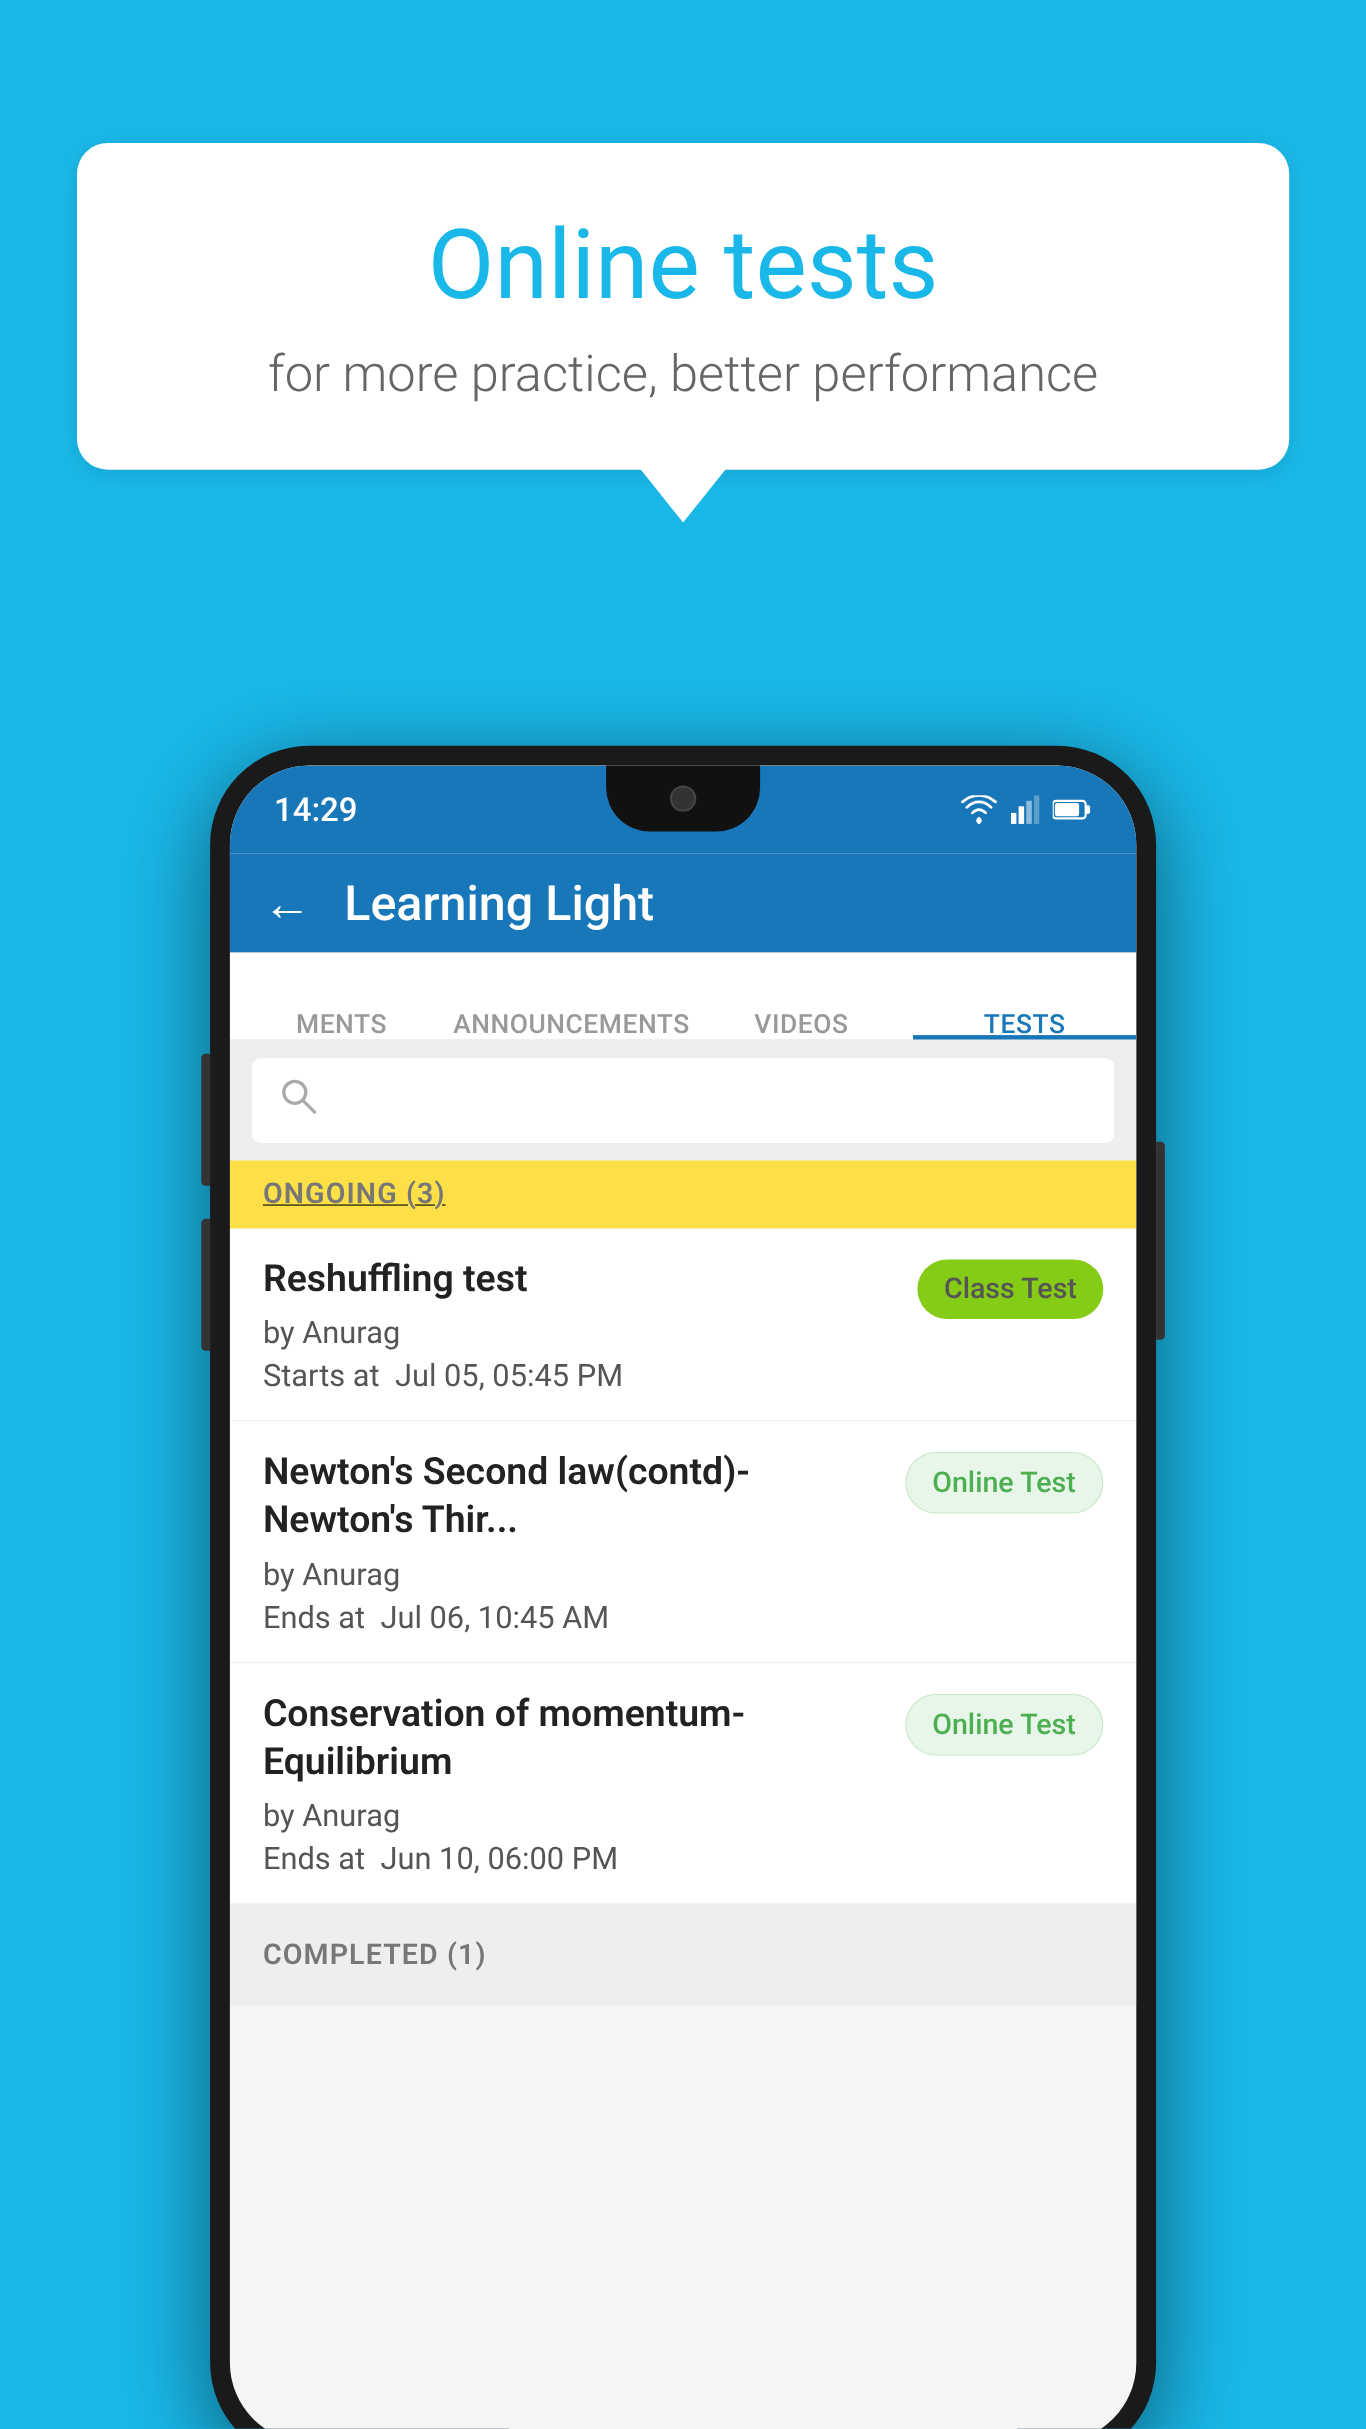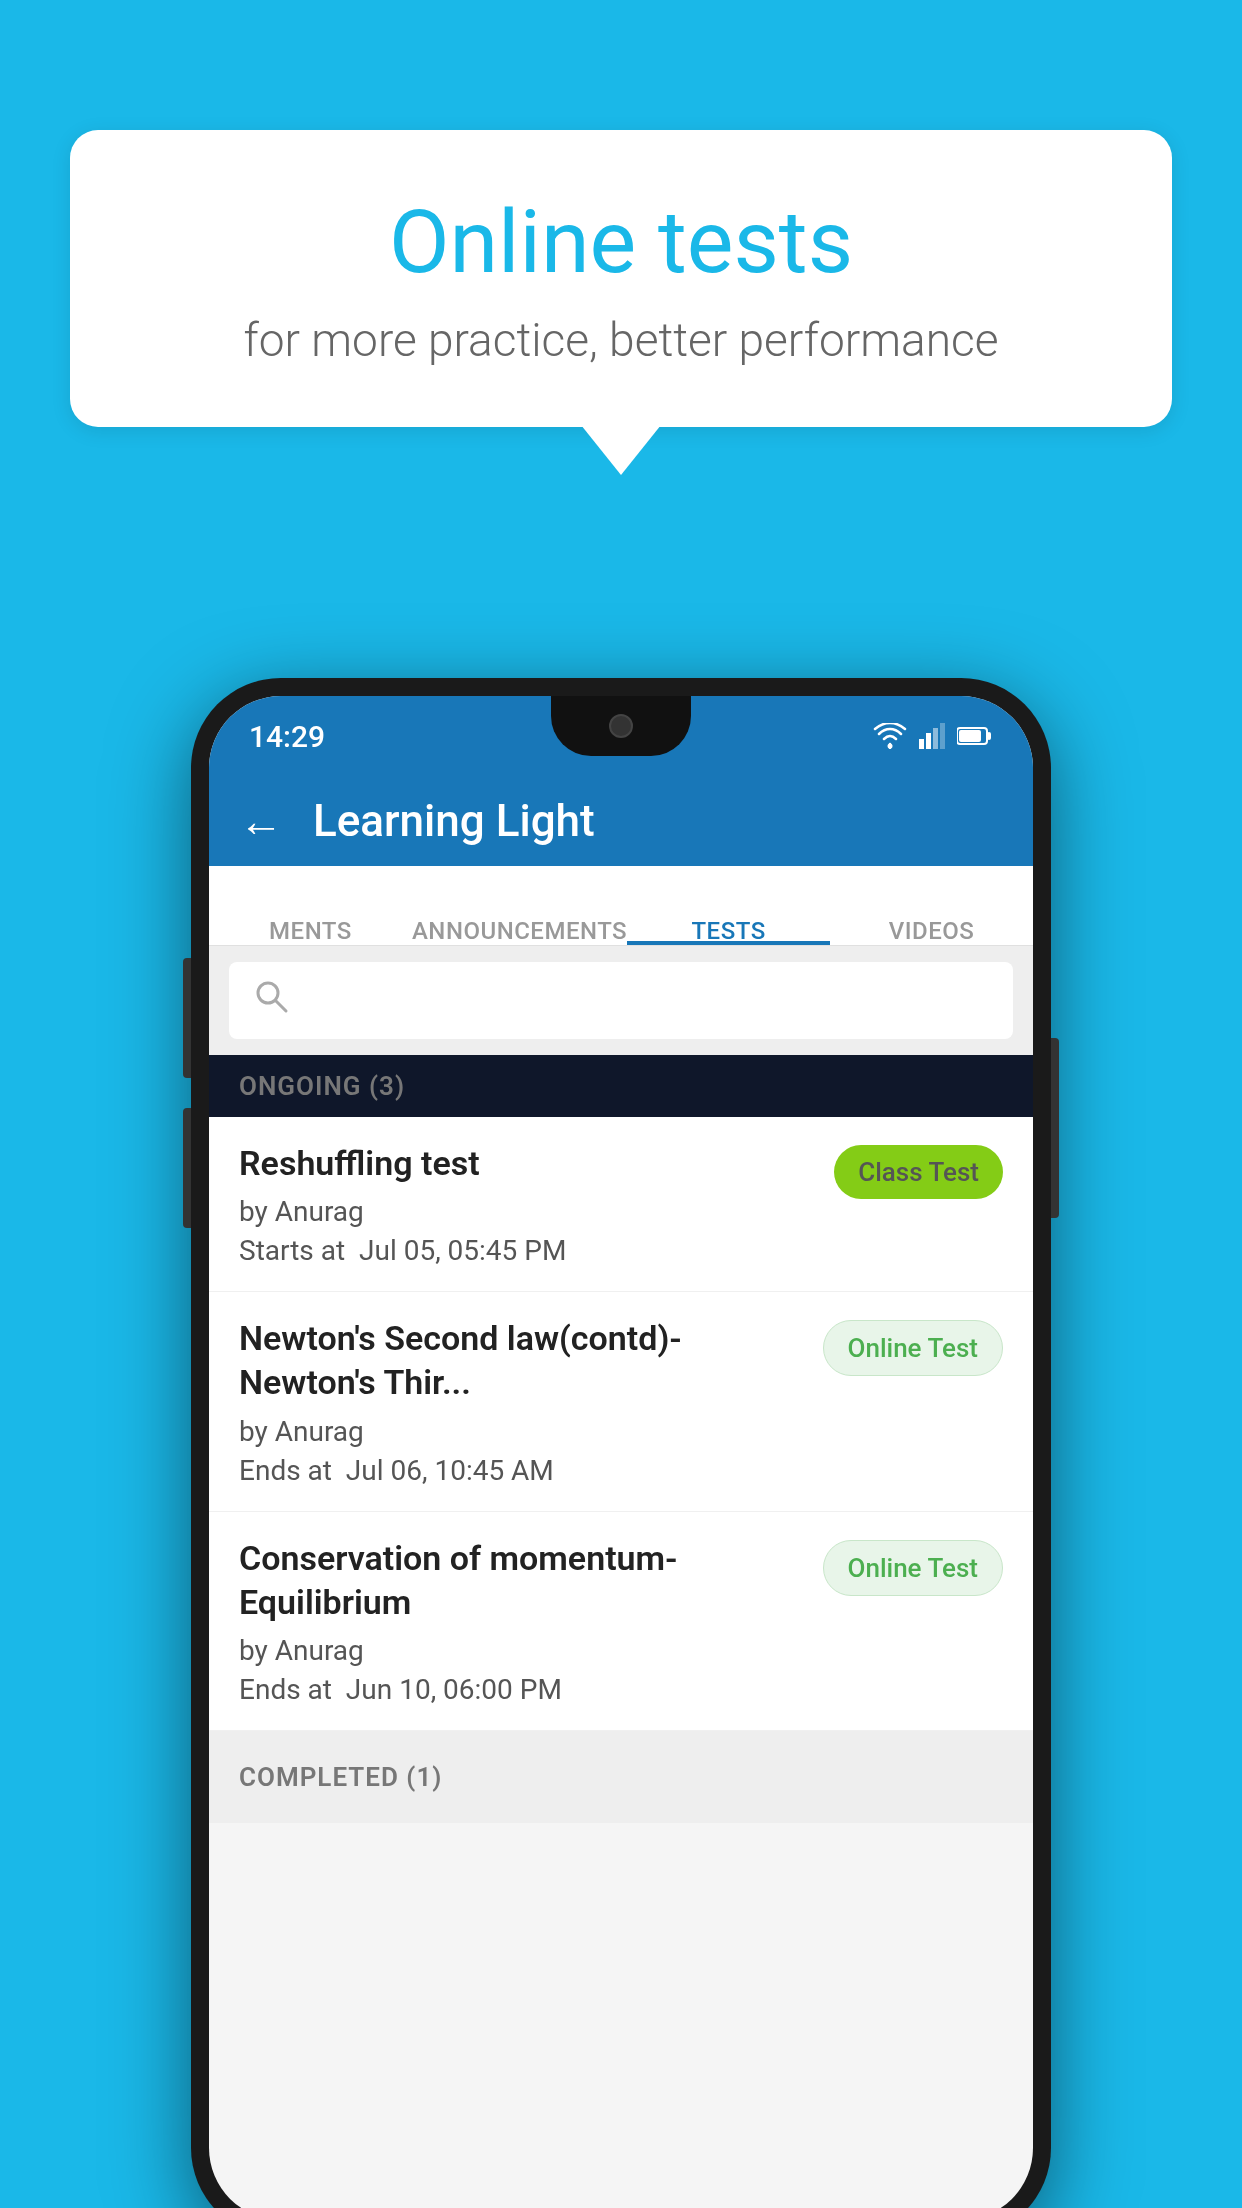--- a/index.html
+++ b/index.html
@@ -207,22 +207,23 @@
       font-size: 34px;
       color: #aaa;
       border: none;
       outline: none;
       background: transparent;
       width: 100%;
     }
 
     
     .section-header {
-      background: #0f172a;
+      background: #fde047;
       padding: 16px 30px;
+      text-decoration: underline;
     }
 
     .section-title {
       font-size: 26px;
       font-weight: 600;
       color: #777;
       text-transform: uppercase;
       letter-spacing: 1px;
     }
 
@@ -381,25 +382,25 @@
       <span class="app-title">Learning Light</span>
     </div>
 
     <div class="tabs-bar">
       <div class="tab-item">
         <span>MENTS</span>
       </div>
       <div class="tab-item">
         <span>ANNOUNCEMENTS</span>
       </div>
+      <div class="tab-item">
+        <span>VIDEOS</span>
+      </div>
       <div class="tab-item active">
         <span>TESTS</span>
-      </div>
-      <div class="tab-item">
-        <span>VIDEOS</span>
       </div>
     </div>
 
     <div class="search-container">
       <div class="search-bar">
         <span class="search-icon">
           <svg width="36" height="36" viewBox="0 0 36 36" fill="none">
             <circle cx="15" cy="15" r="10" stroke="#aaa" stroke-width="3"></circle>
             <line x1="23" y1="23" x2="33" y2="33" stroke="#aaa" stroke-width="3" stroke-linecap="round"></line>
           </svg>

